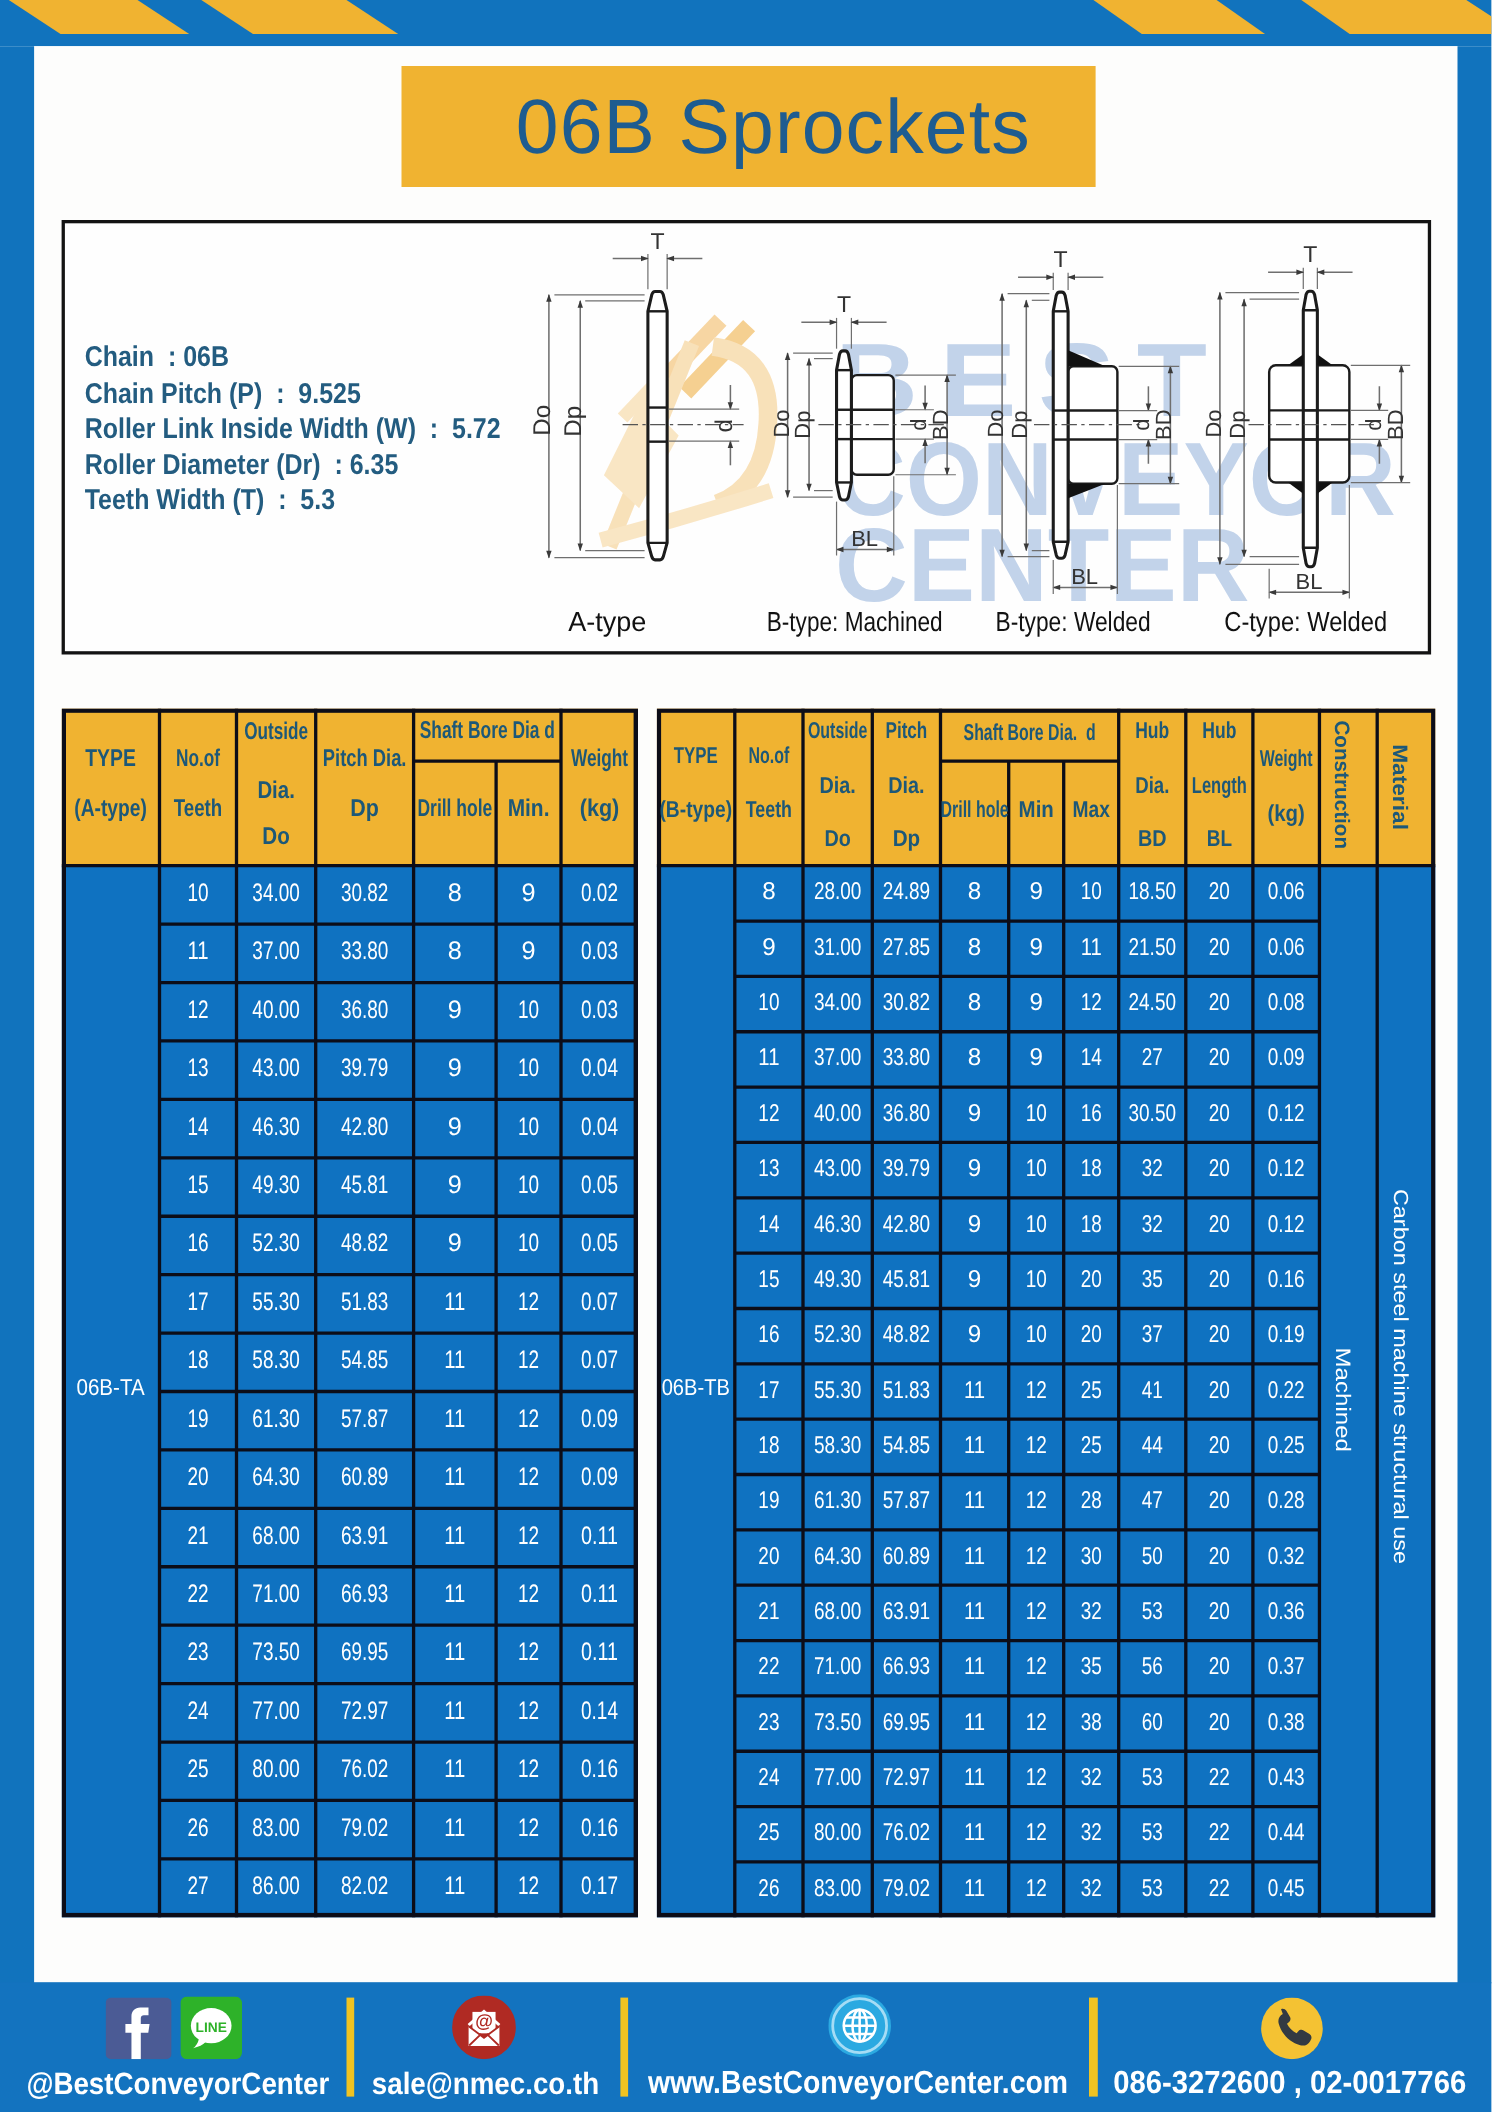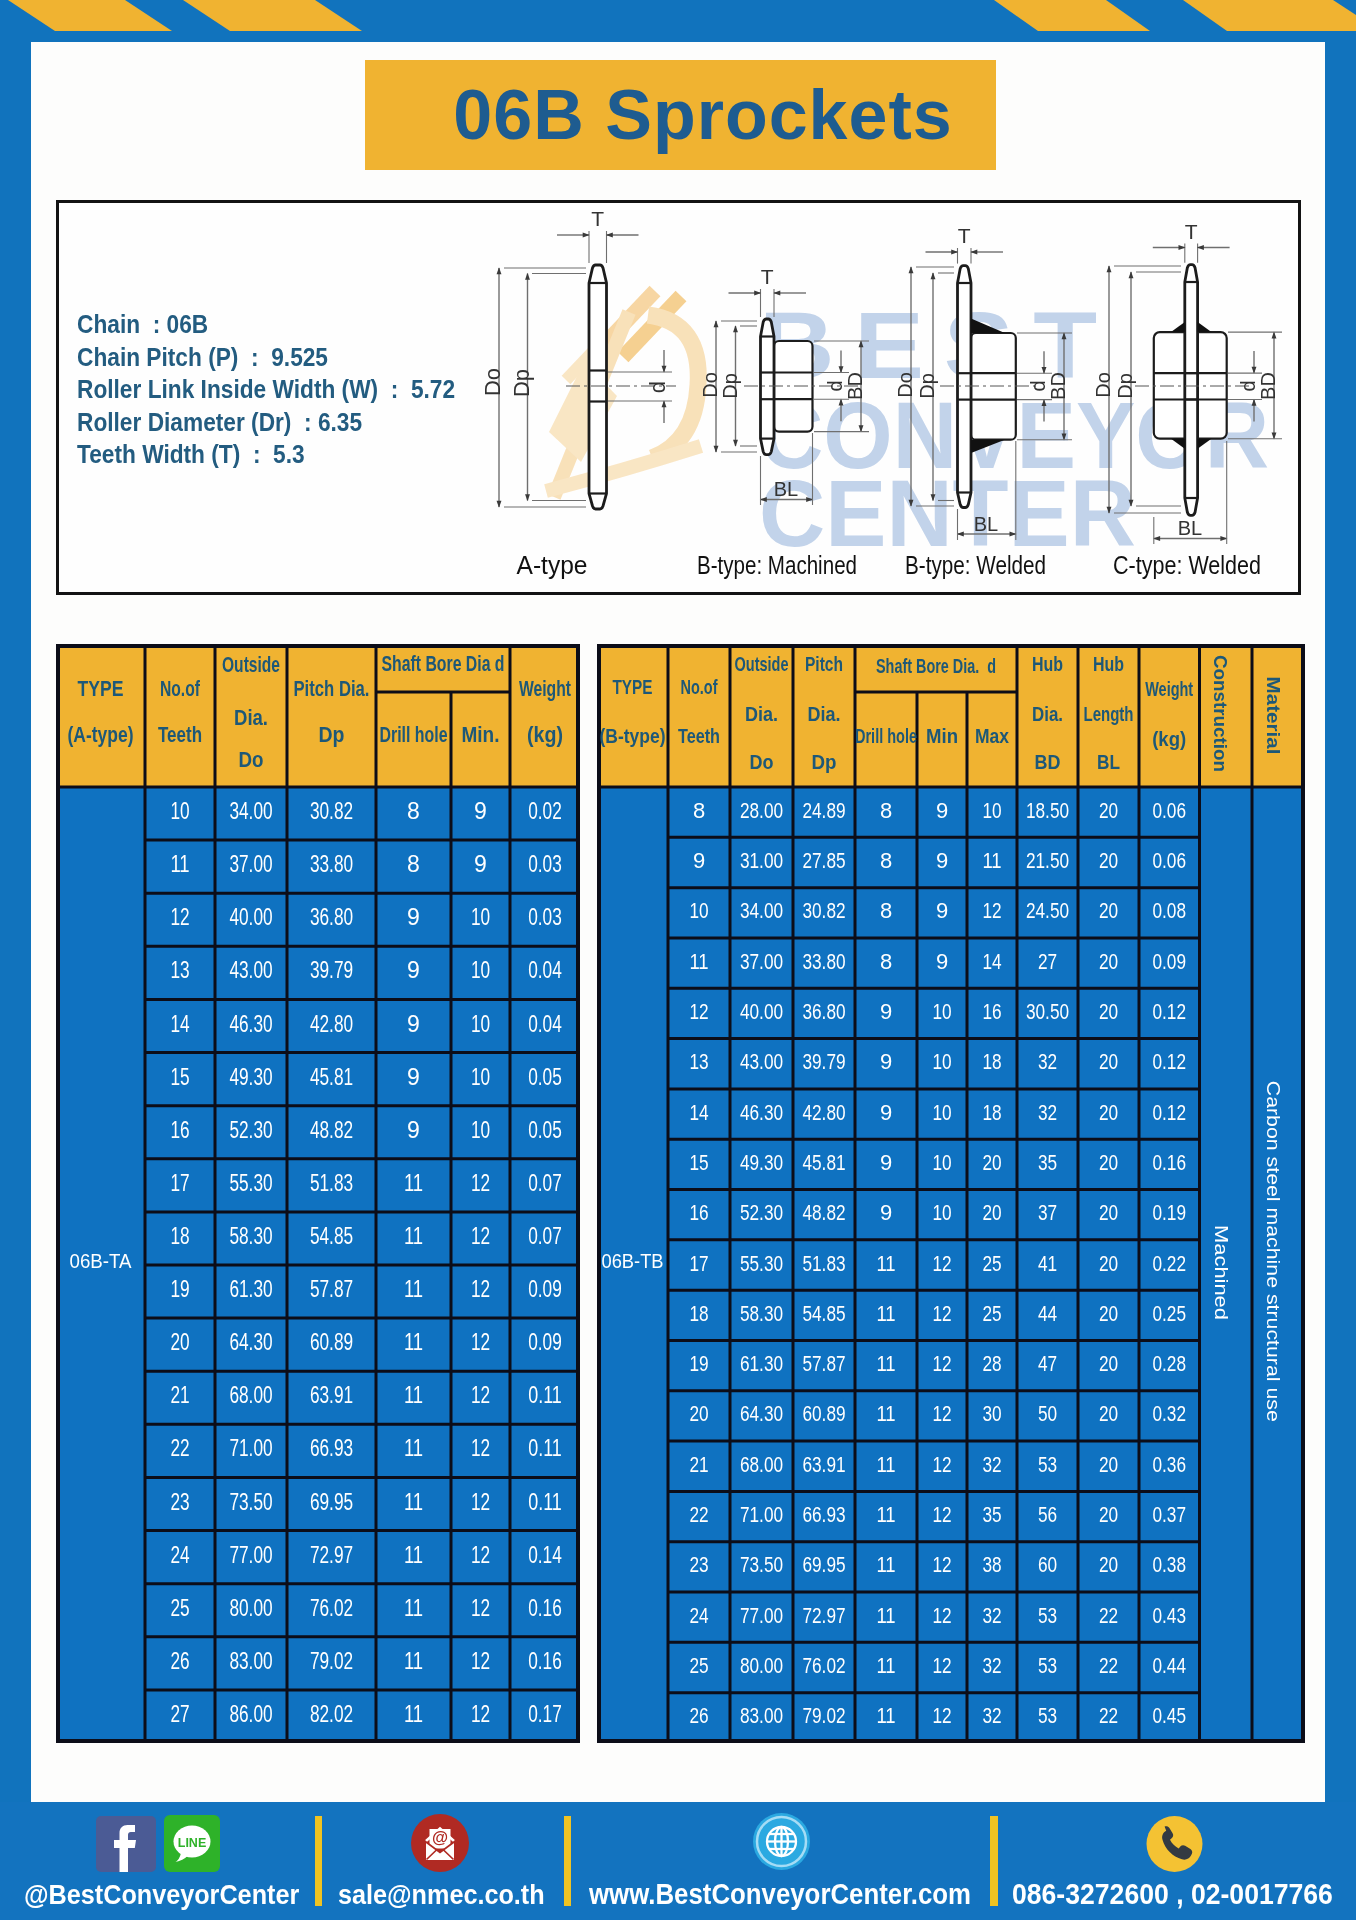--- a/index.html
+++ b/index.html
@@ -14,21 +14,21 @@
 <polygon points="994,0 1106,0 1150,31 1038,31" fill="#f0b331"></polygon>
 <polygon points="1183,0 1333,0 1356,15 1356,31 1227,31" fill="#f0b331"></polygon>
 </svg>
 
 <div class="abs" style="left:0;top:42px;width:31px;height:1761px;background:#1173bd"></div>
 
 <div class="abs" style="left:1325px;top:42px;width:31px;height:1761px;background:#1173bd"></div>
 
 <div class="abs" style="left:365px;top:60px;width:631px;height:110px;background:#f0b331;
   display:flex;align-items:center;justify-content:center;">
-  <span style="font-size:70px;font-weight:bold;color:#1e5c90;letter-spacing:1px;margin-left:45px;">06B Sprockets</span>
+  <span style="font-size:70px;font-weight:normal;color:#1e5c90;letter-spacing:1px;margin-left:45px;">06B Sprockets</span>
 </div>
 
 <div class="abs" style="left:56px;top:200px;width:1245px;height:395px;border:3px solid #131313;background:#fefefe;box-sizing:border-box;"></div>
 <svg class="abs" style="left:56px;top:200px" width="1245" height="395" viewBox="56 200 1245 395">
 <defs>
       <marker id="ar" viewBox="0 0 10 10" refX="9" refY="5" markerWidth="11" markerHeight="5" orient="auto-start-reverse">
         <path d="M0,1.5 L10,5 L0,8.5 z" fill="#3a3a3a"></path>
       </marker>
     </defs>
 

